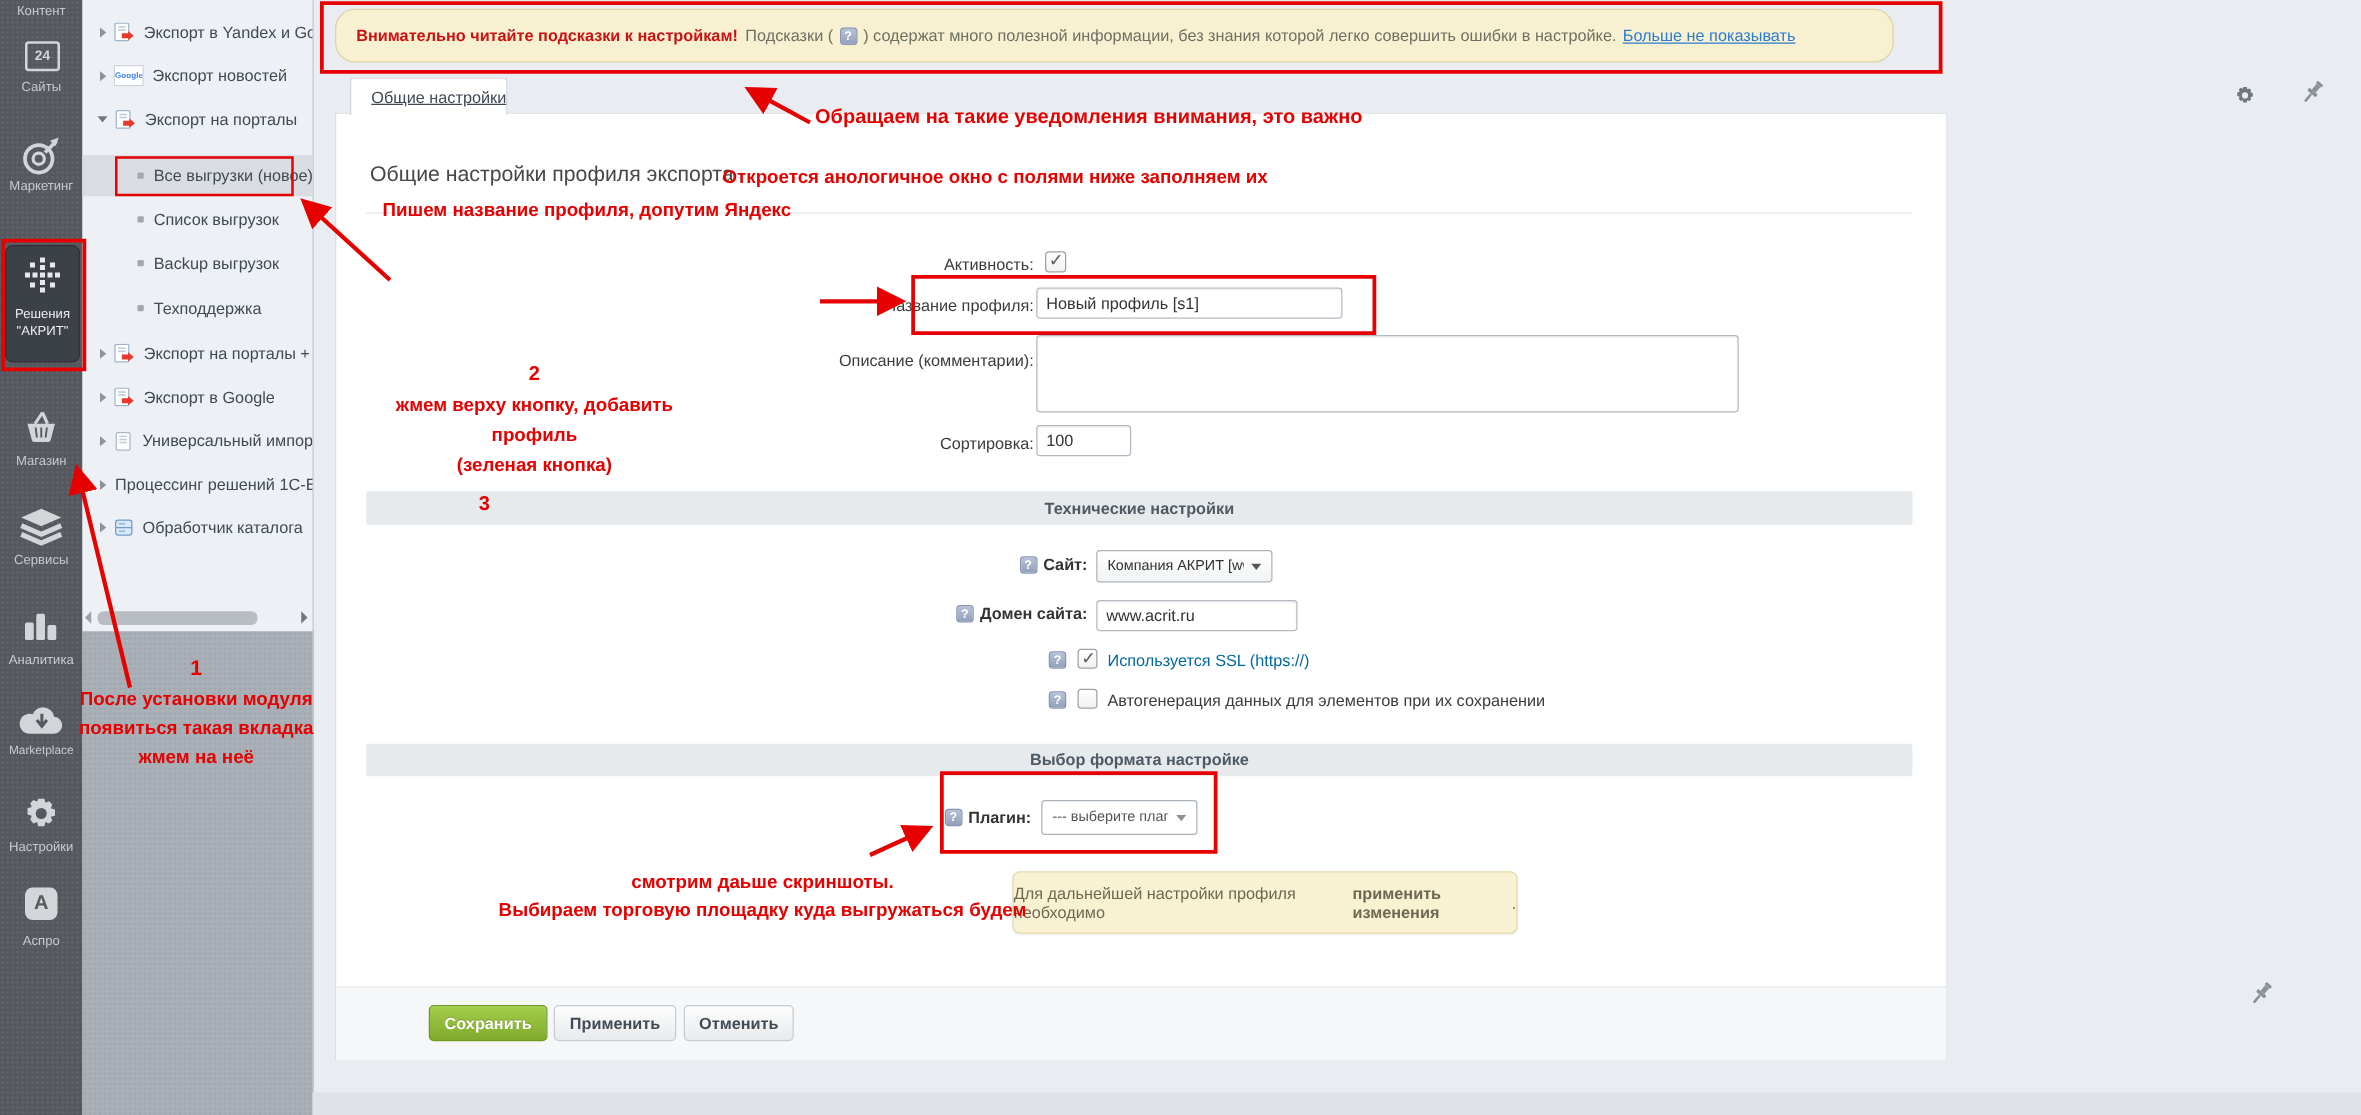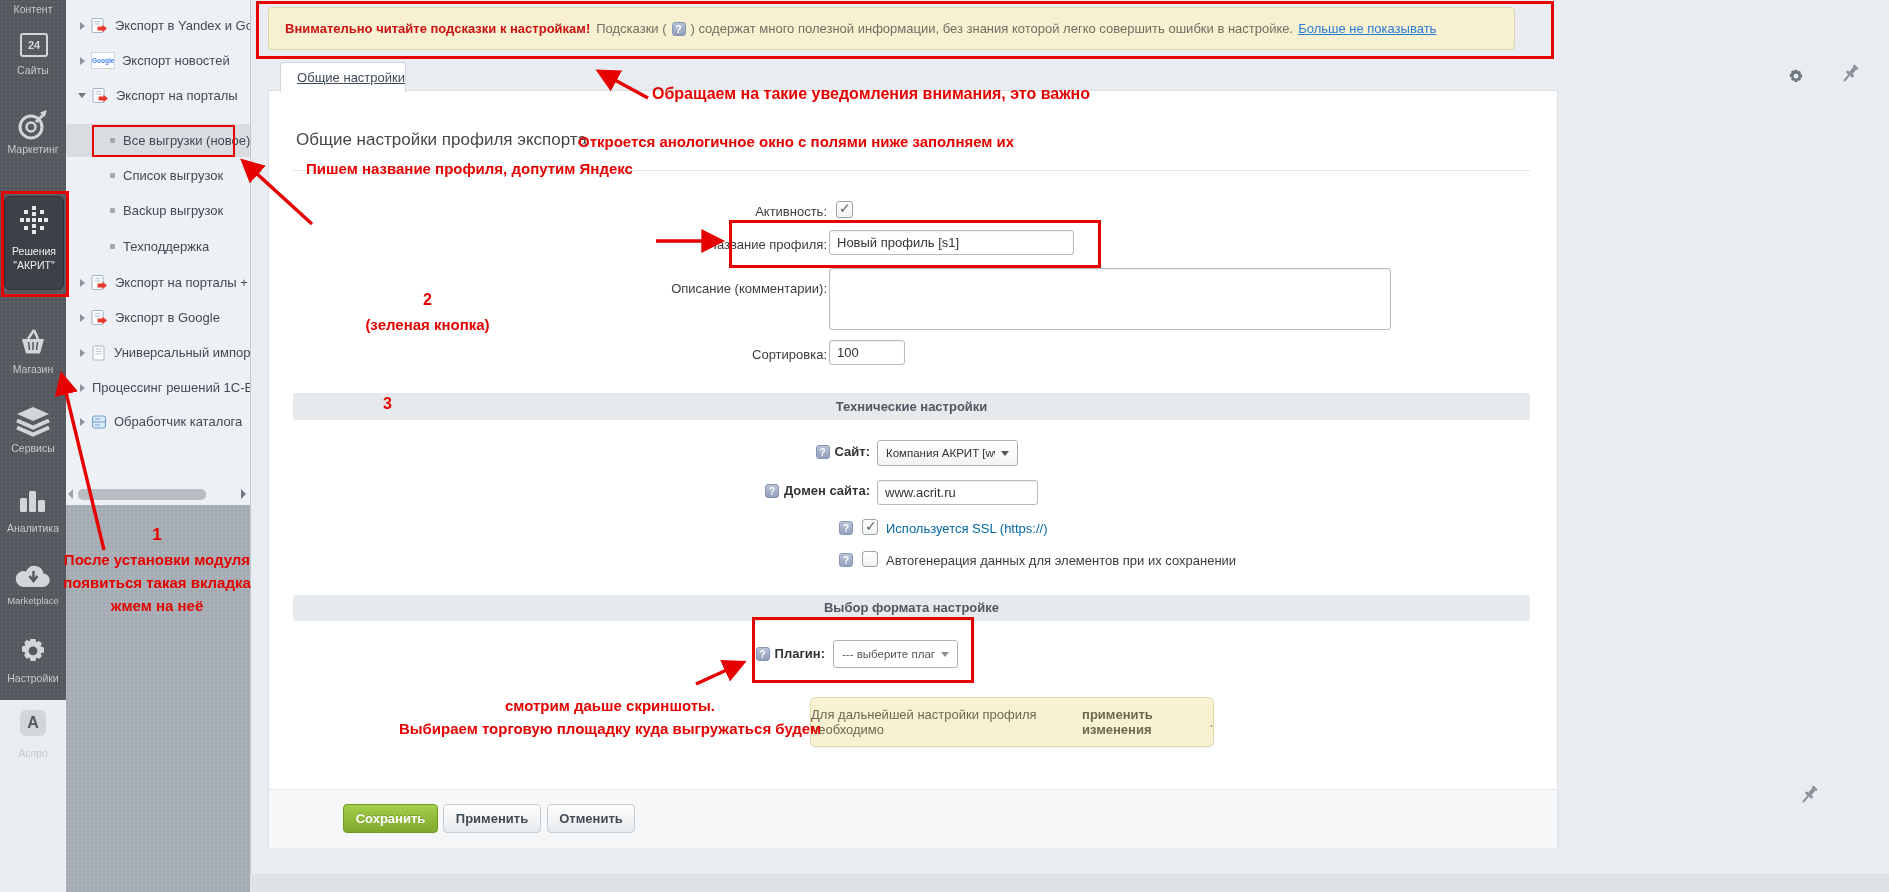--- a/index.html
+++ b/index.html
@@ -1,21 +1,21 @@
 <!DOCTYPE html>
 <html><head>
 <meta charset="utf-8">
 <style>
   html,body{margin:0;padding:0;}
   body{font-family:"Liberation Sans",sans-serif;background:#e9edf1;}
   .root{position:relative;width:1889px;height:892px;overflow:hidden;background:#e9edf1;}
   .abs{position:absolute;}
 
   
-  .sidebar{left:0;top:0;width:66px;height:700px;background:#55595f;
+  .sidebar{left:0;top:0;width:66px;height:892px;background:#55595f;
     background-image:radial-gradient(circle,rgba(255,255,255,.06) 1px,transparent 1.2px);background-size:4px 4px;}
   .sb-label{position:absolute;width:66px;text-align:center;font-size:10.5px;color:#c6c9cd;cursor:pointer;}
   .sb-icon{position:absolute;display:flex;justify-content:center;align-items:center;cursor:pointer;}
   .sb-active{position:absolute;left:4px;top:196px;width:58px;height:92px;background:#3c4047;border:1px solid #2e3237;border-radius:6px;cursor:pointer;}
   .sb-active .al{position:absolute;width:100%;text-align:center;font-size:10.5px;color:#eceef0;}
   .box24{width:24px;height:20px;border:2px solid #d3d6d9;border-radius:3px;color:#d3d6d9;font-size:11px;font-weight:bold;text-align:center;line-height:20px;}
   .boxA{width:26px;height:26px;background:#d3d6d9;border-radius:6px;color:#55595f;font-size:16px;font-weight:bold;text-align:center;line-height:26px;}
 
   
   .menu-light{left:66px;top:0;width:184px;height:505px;background:#edf1f5;border-right:1px solid #c3c9cf;}
@@ -31,21 +31,21 @@
   .gfav{width:22px;height:15px;background:#fff;border:1px solid #cfd4d8;font-size:6.5px;font-weight:bold;color:#4285F4;text-align:center;line-height:15px;overflow:hidden;}
   
   .hscroll{left:66px;top:486px;width:184px;height:16px;}
   .hs-thumb{position:absolute;left:12px;top:3px;width:128px;height:11px;background:#b7bdc2;border-radius:5px;cursor:pointer;}
   .hs-arrow{position:absolute;top:3px;width:0;height:0;cursor:pointer;}
   .hs-left{left:2px;border-right:5px solid #9aa1a8;border-top:5px solid transparent;border-bottom:5px solid transparent;}
   .hs-right{right:4px;border-left:5px solid #6f7880;border-top:5px solid transparent;border-bottom:5px solid transparent;}
 
   
   .bottom-strip{left:250px;top:874px;width:1639px;height:18px;background:#dfe3e7;}
-  .notif{left:268px;top:7px;width:1247px;height:43px;background:#f7f1d1;border:1px solid #ddd5a5;border-radius:4px;
+  .notif{left:268px;top:7px;width:1247px;height:43px;background:#f7f1d1;border:1px solid #ddd5a5;border-radius:16px;
     display:flex;align-items:center;padding:0 16px;box-sizing:border-box;font-size:13px;color:#6f6f63;white-space:nowrap;overflow:hidden;}
   .notif b.warn{color:#cc1111;margin-right:6px;}
   .notif a{color:#2b7cd3;text-decoration:underline;margin-left:5px;cursor:pointer;}
   .tab{left:280px;top:62px;width:124px;height:29px;background:#fff;border:1px solid #cfd6dc;border-bottom:none;border-radius:3px 3px 0 0;
     text-align:right;line-height:29px;font-size:13px;color:#3e4953;cursor:pointer;z-index:3;text-decoration:underline;}
   .panel{left:268px;top:90px;width:1290px;height:758px;background:#fff;border:1px solid #dadfe4;box-sizing:border-box;z-index:2;}
   .ptitle{left:296px;top:130px;font-size:17px;color:#474747;z-index:4;}
   .divider{left:293px;top:170px;width:1237px;height:1px;background:#e4e8eb;z-index:4;}
   .secbar{left:293px;top:393px;width:1237px;height:27px;background:#e7eaec;border-radius:2px;text-align:center;line-height:27px;
     font-size:13px;font-weight:bold;color:#4e5963;z-index:4;}
@@ -386,20 +386,21 @@
   <div class="abs ann" style="left:652px;top:85px;font-size:16px">Обращаем на такие уведомления внимания, это важно</div>
 
   <div class="annbox" style="left:92px;top:125px;width:139px;height:28px;border-width:2.5px"></div>
   <div class="abs ann" style="left:578px;top:133px;font-size:15px">Откроется анологичное окно с полями ниже заполняем их</div>
   <div class="abs ann" style="left:306px;top:160px;font-size:15px">Пишем название профиля, допутим Яндекс</div>
 
   <div class="annbox" style="left:729px;top:220px;width:366px;height:42px"></div>
 
   <div class="abs ann anncenter" style="left:285px;top:287px;width:285px;font-size:15px;line-height:24px">
     <div style="font-size:16px;line-height:26px">2</div>
+    <div>жмем верху кнопку, добавить профиль</div>
     <div>(зеленая кнопка)</div>
   </div>
   <div class="abs ann" style="left:383px;top:395px;font-size:16px">3</div>
 
   <div class="annbox" style="left:1px;top:191px;width:62px;height:100px"></div>
 
   <div class="abs ann anncenter" style="left:52px;top:522px;width:210px;font-size:15px;line-height:23px">
     <div style="font-size:17px;line-height:26px">1</div>
     <div>После установки модуля</div>
     <div>появиться такая вкладка</div>

